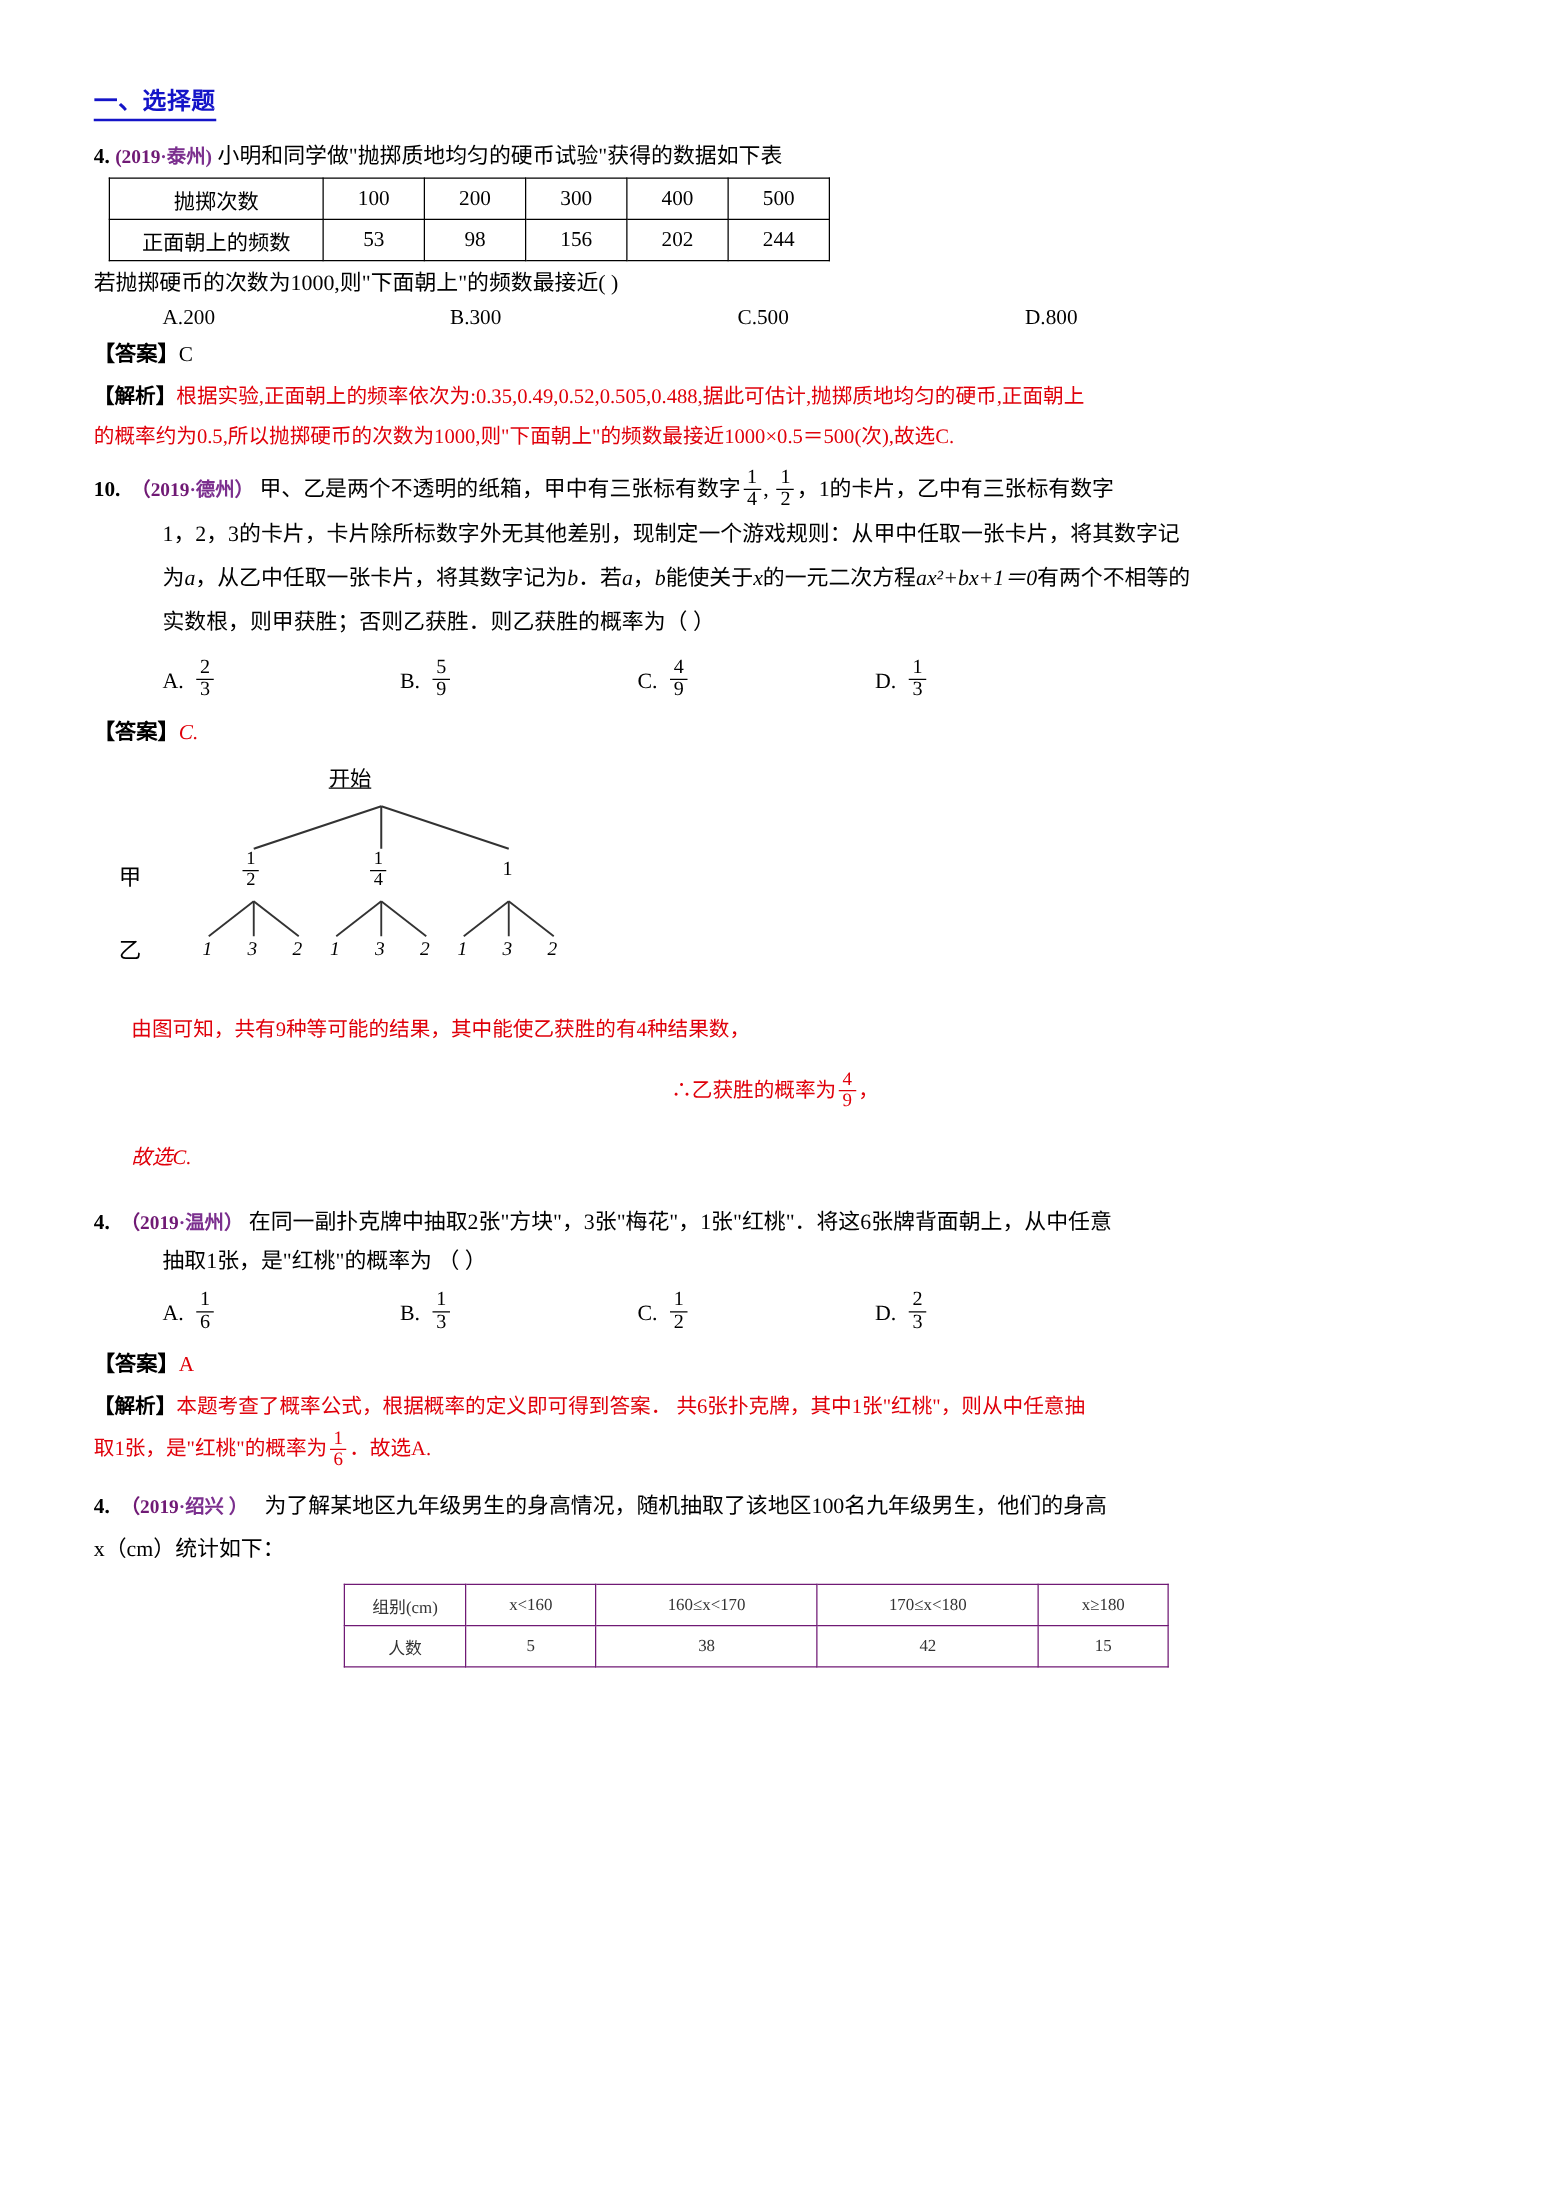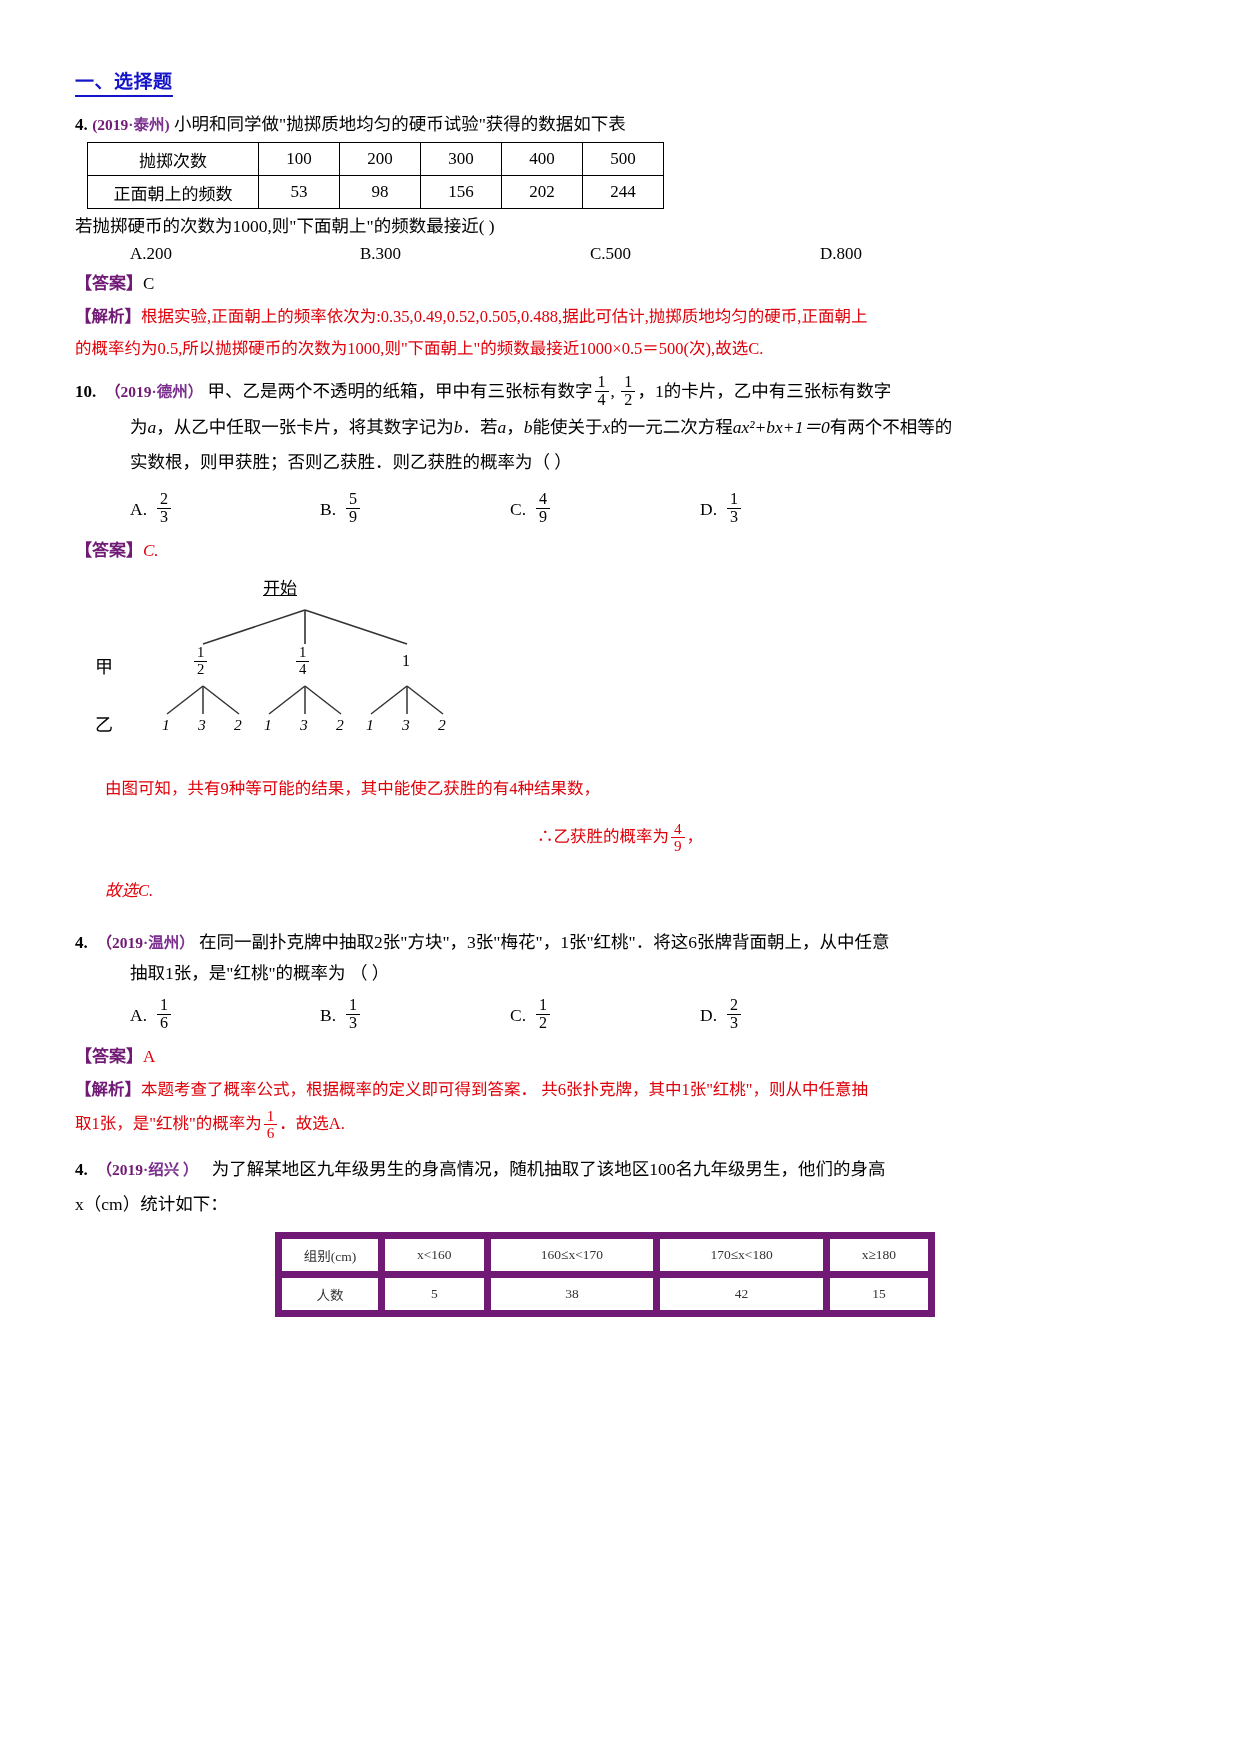--- a/index.html
+++ b/index.html
@@ -75,21 +75,21 @@
   }
   table.data-table td.val { width: 68px; }
 
   
   table.grey-table {
     border-collapse: collapse;
     margin: 10px auto 0 auto;
     width: 660px;
   }
   table.grey-table td {
-    border: 7px solid #701a75;
+    border: 1px solid #701a75;
     text-align: center;
     font-size: 13.5px;
     padding: 4px 2px;
     height: 24px;
     color: #333;
   }
   table.grey-table td.hd { width: 92px; }
 
   
   .choices {
@@ -122,21 +122,21 @@
     vertical-align: middle;
     font-size: 0.92em;
     line-height: 1.05;
     margin: 0 2px;
     position: relative;
     top: -1px;
   }
   .frac .num { padding: 0 3px; }
   .frac .den { padding: 0 3px; border-top: 1.3px solid currentColor; }
   .tag {
-    color: #701a75;
+    color: #000000;
     font-weight: bold;
     text-align: right;
   }
   .ans-line {
     font-size: 17px;
     line-height: 1.6;
     margin: 6px 0;
     color: #e0000a;
   }
   .ans-line .blk { color: #000; }
@@ -251,20 +251,21 @@
     <span>甲、乙是两个不透明的纸箱，甲中有三张标有数字</span><span class="frac">
           <span class="num">1</span>
           <span class="den">4</span>
         </span>,
     <span class="frac">
           <span class="num">1</span>
           <span class="den">2</span>
         </span><span>，1的卡片，乙中有三张标有数字</span>
   </div>
 
+  <div class="para indent2">1，2，3的卡片，卡片除所标数字外无其他差别，现制定一个游戏规则：从甲中任取一张卡片，将其数字记</div>
 
   <div class="para indent2">
     <span>为</span><span class="italic">a</span><span>，从乙中任取一张卡片，将其数字记为</span><span class="italic">b</span><span>．若</span><span class="italic">a</span><span>，</span><span class="italic">b</span><span>能使关于</span><span class="italic">x</span><span>的一元二次方程</span><span class="italic">ax²+bx+1＝0</span><span>有两个不相等的</span>
   </div>
 
   <div class="para indent2">实数根，则甲获胜；否则乙获胜．则乙获胜的概率为（    ）</div>
 
   <div class="choices-frac">
     <span class="ch">
           <span>A.</span>

